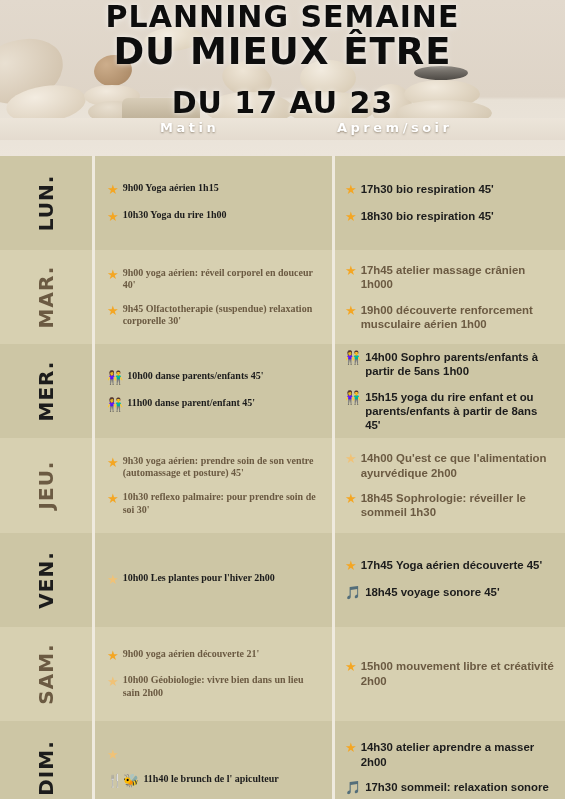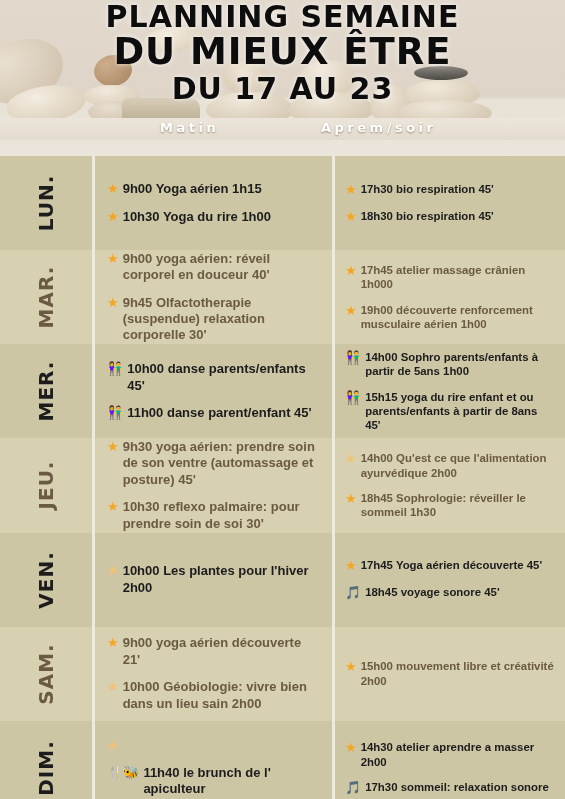--- a/index.html
+++ b/index.html
@@ -89,32 +89,32 @@
     font-weight:900;
     font-family:"DejaVu Sans", sans-serif;
     letter-spacing:1px;
     line-height:0.98;
     text-shadow:
       0 0 4px rgba(255,255,255,.55),
       0 0 9px rgba(255,255,255,.4);
   }
   .title .l1 { display:block; font-size:30px; }
   .title .l2 { display:block; font-size:37px; margin-top:3px; }
-  .title .l3 { display:block; font-size:30px; margin-top:3px;text-align:center; }
+  .title .l3 { display:block; font-size:30px; margin-top:17px;text-align:center; }
 
   .colheads { position:absolute; left:0; right:0; top:120px; height:20px; z-index:6; }
   .colheads span {
     position:absolute; top:0;
     color:#ffffff; font-weight:700; font-size:13px;
     letter-spacing:3.5px;
     font-family:"DejaVu Sans", sans-serif;
     text-shadow:0 1px 2px rgba(90,75,55,.55);
   }
   .ch-matin { left:160px; }
-  .ch-aprem { left:321px; }
+  .ch-aprem { left:337px; }
 
   
   .grid { position:relative; width:565px; height:659px; }
   .row {
     position:relative;
     display:flex;
     height:94.14px;
     width:100%;
   }
   .row.odd  { background:#cdc6a5; }
@@ -146,21 +146,21 @@
   }
   .slot.am { flex:0 0 237px; }
   .slot.pm { flex:1 1 auto; padding-left:10px; }
 
   .ev { display:flex; align-items:flex-start; gap:4px; line-height:1.26; }
   .ev .ico {
     flex:0 0 auto; font-size:13px; line-height:1.2;
     display:inline-block; margin-top:0px;
   }
   .ev .txt { font-weight:700; }
-  .slot.am .ev .txt { font-size:13px; }
+  .slot.am .ev .txt { font-size:10px;font-family:Liberation Serif, serif; }
   .slot.pm .ev .txt { font-size:11.4px; }
 
   .star { color:#f4a623; }
   .star.dim { color:#f0c277; }
 
   
   .row.dark .daylabel, .row.dark .txt { color:#1c1c1c; }
   .row.brown .daylabel, .row.brown .txt { color:#6b5a42; }
 </style>
 </head>

